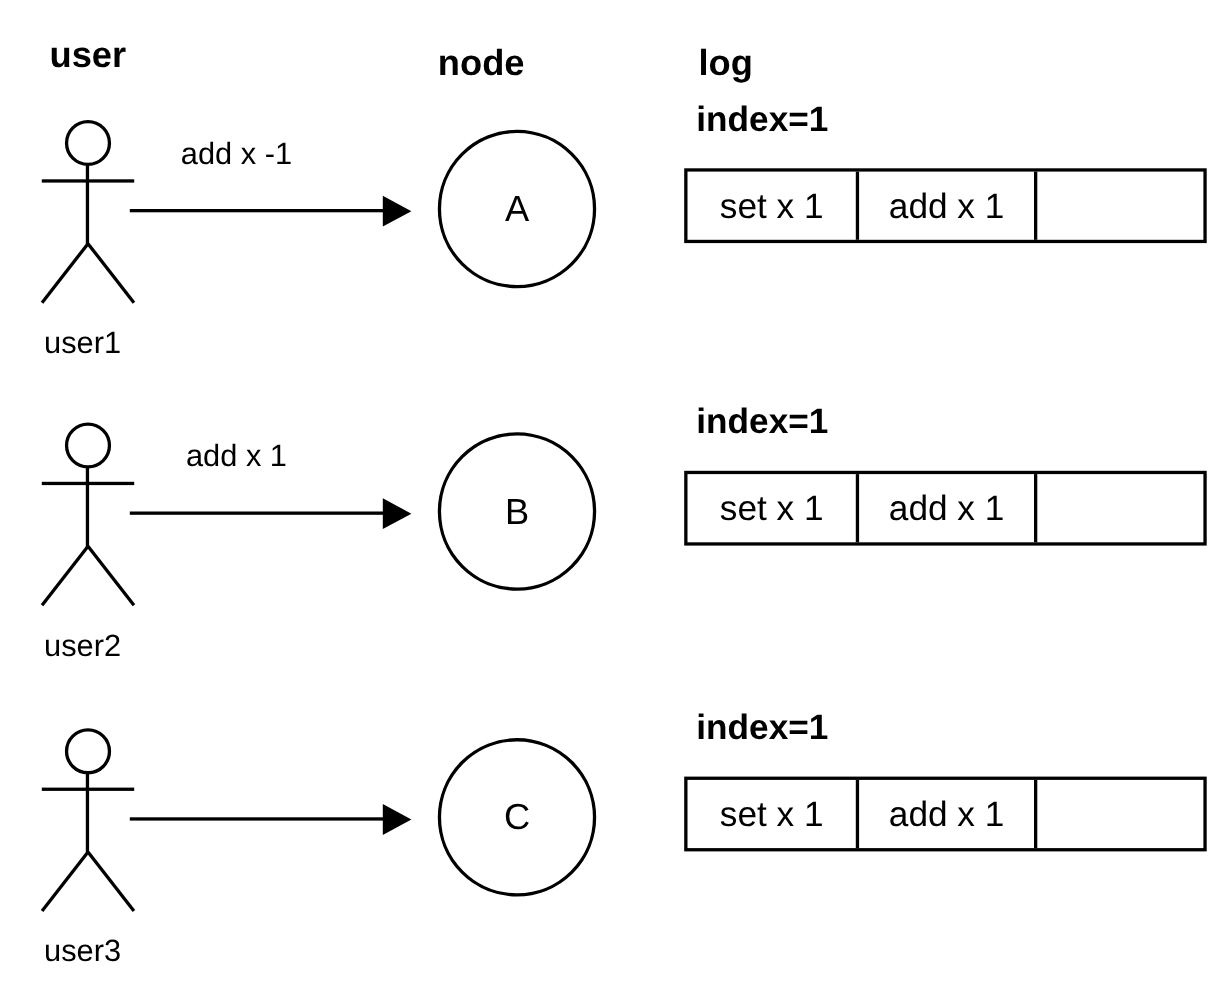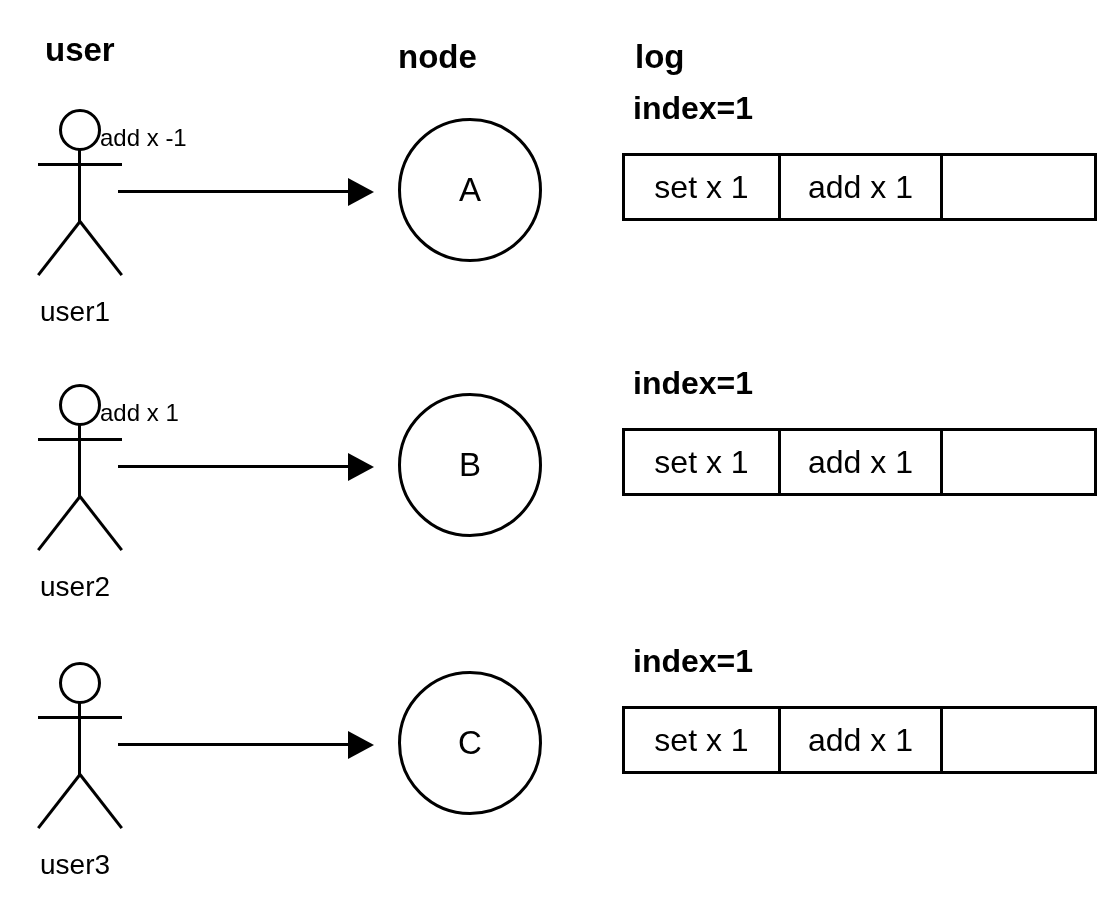--- a/index.html
+++ b/index.html
@@ -36,21 +36,21 @@
   .actor .leg{position:absolute;left:80px;top:158px;width:68px;height:3px;background:#000;transform-origin:0 50%;}
   .actor .leg.left{transform:rotate(127.9deg);}
   .actor .leg.right{transform:rotate(52.1deg);}
 
   .user-label{
     position:absolute;left:40px;top:234px;
     font-size:28px;line-height:1.15;white-space:nowrap;
   }
   .msg-label{
     position:absolute;left:100px;top:62px;width:230px;
-    font-size:24px;line-height:1.15;white-space:nowrap;
+    text-align:center;font-size:28px;line-height:1.15;white-space:nowrap;
   }
   .arrow-shaft{position:absolute;left:118px;top:128px;width:232px;height:3px;background:#000;}
   .arrow-head{
     position:absolute;left:348px;top:116px;width:0;height:0;
     border-left:26px solid #000;
     border-top:14px solid transparent;
     border-bottom:14px solid transparent;
   }
   .node-circle{
     position:absolute;left:398px;top:56px;width:144px;height:144px;

